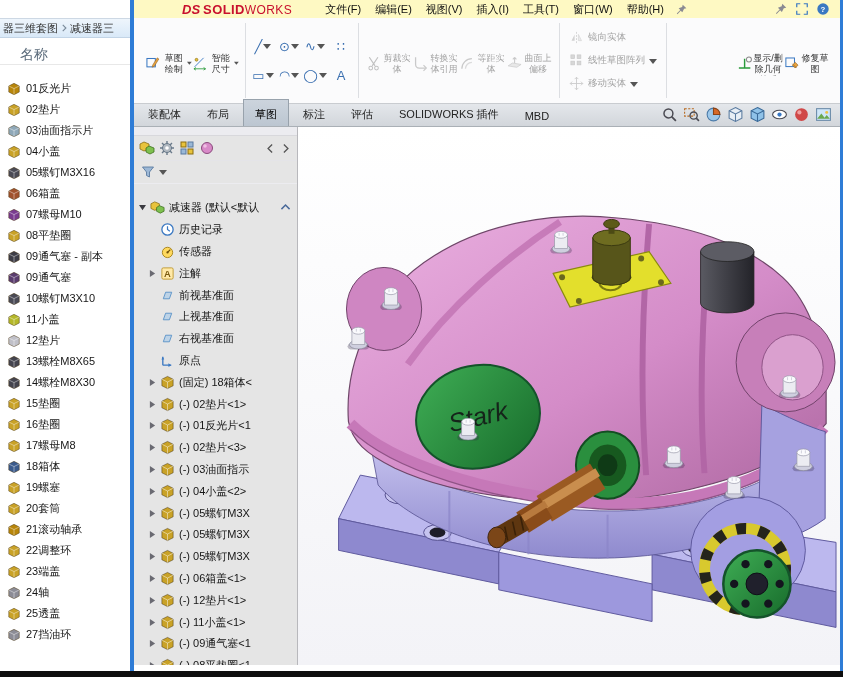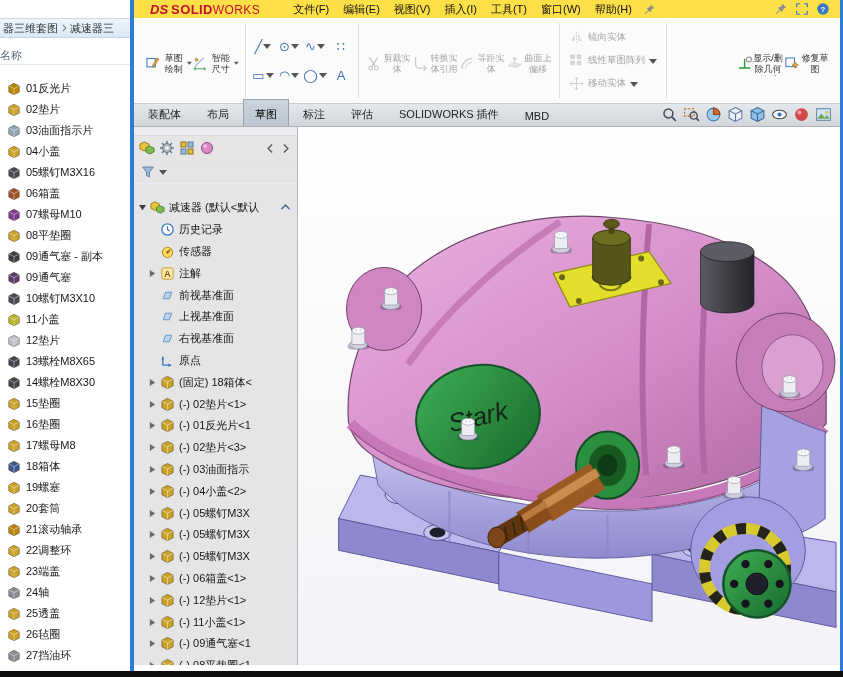--- a/index.html
+++ b/index.html
@@ -5,34 +5,34 @@
   html,body{margin:0;padding:0;background:#222;}
   *{box-sizing:border-box;font-family:"Liberation Sans","DejaVu Sans",sans-serif;}
   .screen{position:relative;width:843px;height:677px;background:#fff;overflow:hidden;}
 
   
   .explorer{position:absolute;left:0;top:0;width:130px;height:671px;background:#fff;overflow:hidden;}
   .crumb{position:absolute;top:18px;left:0;right:0;height:20px;background:linear-gradient(#eef5fc,#d9e9f8);
          border-top:1px solid #cdd8e4;border-bottom:1px solid #c2d4e6;display:flex;align-items:center;
          padding:0 3px;font-size:11px;color:#333;white-space:nowrap;overflow:hidden;}
   .crumb-chev{width:10px;height:10px;display:inline-block;margin:0 1px;flex:0 0 10px;}
-  .colhead{position:absolute;top:46px;left:0;right:0;height:19px;font-size:11px;color:#5a6a7a;
-           display:flex;align-items:center;border-bottom:1px solid #e8e8e8;}
+  .colhead{position:absolute;top:46px;left:0;right:0;height:19px;font-size:14px;color:#5a6a7a;
+           padding-left:20px;display:flex;align-items:center;border-bottom:1px solid #e8e8e8;}
   .filelist{position:absolute;top:66px;left:0;right:0;bottom:0;overflow:hidden;padding-top:12px;}
   .frow{height:21px;display:flex;align-items:center;padding-left:7px;font-size:11px;color:#161616;white-space:nowrap;cursor:default;}
   .frow .ic{width:14px;height:14px;margin-right:5px;flex:0 0 14px;}
   .frow .ic svg{width:100%;height:100%;display:block;}
 
   .vsep{position:absolute;left:130px;top:0;width:4px;height:671px;background:#2e7cd6;}
   .rightedge{position:absolute;right:0;top:0;width:3px;height:671px;background:#2e7cd6;}
   .bottombar{position:absolute;left:0;bottom:0;width:100%;height:6px;background:#0e0e0e;}
 
   
   .sw{position:absolute;left:134px;top:0;width:706px;height:671px;background:#fff;}
-  .titlebar{position:absolute;top:0;left:0;right:0;height:18px;display:flex;align-items:center;background:#fde047;}
+  .titlebar{position:absolute;top:0;left:0;right:0;height:18px;display:flex;align-items:center;background:#fef9c3;padding-left:32px;}
   .logo{display:flex;align-items:baseline;margin-left:16px;white-space:nowrap;}
   .logo .ds{color:#c8102e;font-weight:bold;font-style:italic;font-size:13px;margin-right:3px;}
   .logo .solid{color:#c8102e;font-weight:bold;font-size:13px;letter-spacing:.4px;}
   .logo .works{color:#c8102e;font-size:12px;letter-spacing:.4px;}
   .menus{display:flex;margin-left:26px;text-align:center;}
   .menu{font-size:11px;color:#111;padding:0 7px;height:18px;display:flex;align-items:center;cursor:default;}
   .menupin{width:13px;height:13px;margin-left:4px;}
   .menupin svg,.tb-ic svg{width:100%;height:100%;display:block;}
   .tb-right{margin-left:auto;display:flex;gap:7px;margin-right:10px;}
   .tb-ic{width:14px;height:14px;}
@@ -339,29 +339,20 @@
           <span>24轴</span>
         </div>
         <div class="frow">
           <span class="ic">
             <svg viewBox="0 0 16 16">
               <path d="M8 1.5 14 4.5v7L8 14.5 2 11.5v-7z" fill="#c9a227" stroke="rgba(60,40,0,.55)" stroke-width=".9"></path>
               <path d="M2 4.5 8 7.5l6-3M8 7.5v7" fill="none" stroke="rgba(255,255,255,.55)" stroke-width=".9"></path>
             </svg>
           </span>
           <span>25透盖</span>
-        </div>
-        <div class="frow">
-          <span class="ic">
-            <svg viewBox="0 0 16 16">
-              <path d="M8 1.5 14 4.5v7L8 14.5 2 11.5v-7z" fill="#c9a227" stroke="rgba(60,40,0,.55)" stroke-width=".9"></path>
-              <path d="M2 4.5 8 7.5l6-3M8 7.5v7" fill="none" stroke="rgba(255,255,255,.55)" stroke-width=".9"></path>
-            </svg>
-          </span>
-          <span>26毡圈</span>
         </div>
         <div class="frow">
           <span class="ic">
             <svg viewBox="0 0 16 16">
               <path d="M8 1.5 14 4.5v7L8 14.5 2 11.5v-7z" fill="#8c8c96" stroke="rgba(60,40,0,.55)" stroke-width=".9"></path>
               <path d="M2 4.5 8 7.5l6-3M8 7.5v7" fill="none" stroke="rgba(255,255,255,.55)" stroke-width=".9"></path>
             </svg>
           </span>
           <span>27挡油环</span>
         </div>

